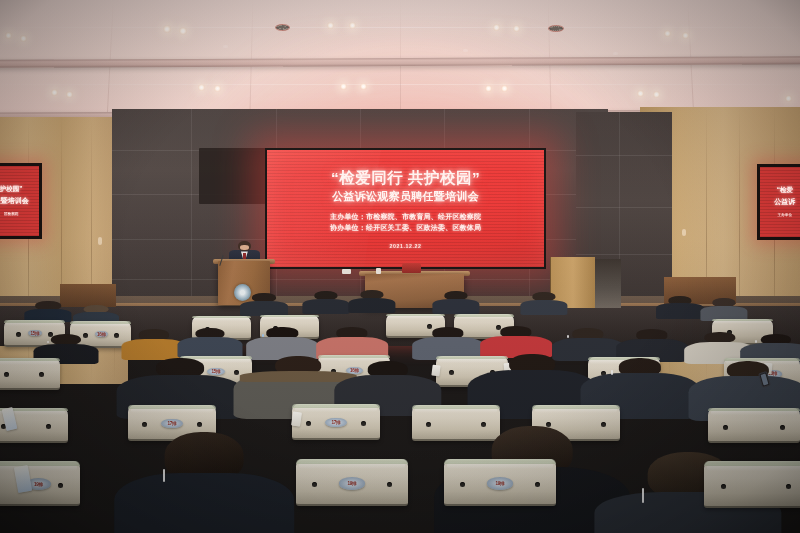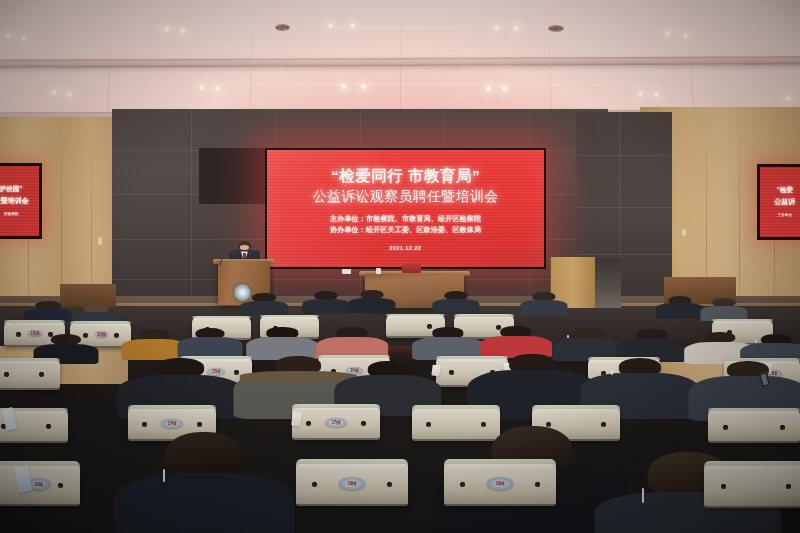--- a/index.html
+++ b/index.html
@@ -100,21 +100,21 @@
     content:""; position:absolute; left:-10%; top:-30%; width:48%; height:160%;
     background:linear-gradient(105deg,rgba(255,255,255,.11),rgba(255,255,255,0));
     transform:rotate(8deg); pointer-events:none;
   }
   .led-title1 {
     font-size:15.5px; font-weight:bold; color:#fff3f0; letter-spacing:.5px;
     text-shadow:0 0 5px rgba(255,235,230,.85), 0 0 11px rgba(255,200,190,.5);
     white-space:nowrap; line-height:1.25; position:relative; z-index:2;
   }
   .led-title2 {
-    font-size:14px; font-weight:normal; color:#fff6f3; letter-spacing:.3px;
+    font-size:11px; font-weight:bold; color:#fff6f3; letter-spacing:.3px;
     text-shadow:0 0 5px rgba(255,235,230,.9), 0 0 12px rgba(255,190,180,.55);
     white-space:nowrap; line-height:1.3; margin-top:1px; position:relative; z-index:2;
   }
   .led-sub {
     font-size:7px; font-weight:bold; color:#fff1ee; letter-spacing:.2px;
     text-shadow:0 0 3px rgba(255,230,225,.8); white-space:nowrap;
     line-height:1.55; position:relative; z-index:2;
   }
   .led-subs { margin-top:9px; text-align:center; position:relative; z-index:2; }
   .led-date {
@@ -408,21 +408,21 @@
   <div class="wall-sconce" style="left:12.2%;top:44.5%;width:4px;height:8px"></div>
   <div class="wall-sconce" style="left:85.2%;top:43%;width:4px;height:7px"></div>
 
   <div class="side-screen ss-l">
     <div class="ss-t1">护校园”</div>
     <div class="ss-t2">任暨培训会</div>
     <div class="ss-t3">区检察院</div>
   </div>
 
   <div class="led">
-    <div class="led-title1">“检爱同行  市教育局”</div>
+    <div class="led-title1">“检爱同行  共护校园”</div>
     <div class="led-title2">公益诉讼观察员聘任暨培训会</div>
     <div class="led-subs">
       <div class="led-sub">主办单位：市检察院、市教育局、经开区检察院</div>
       <div class="led-sub">协办单位：经开区关工委、区政法委、区教体局</div>
     </div>
     <div class="led-date">2021.12.22</div>
   </div>
 
   <div class="side-screen ss-r">
     <div class="ss-t1">“检爱</div>

